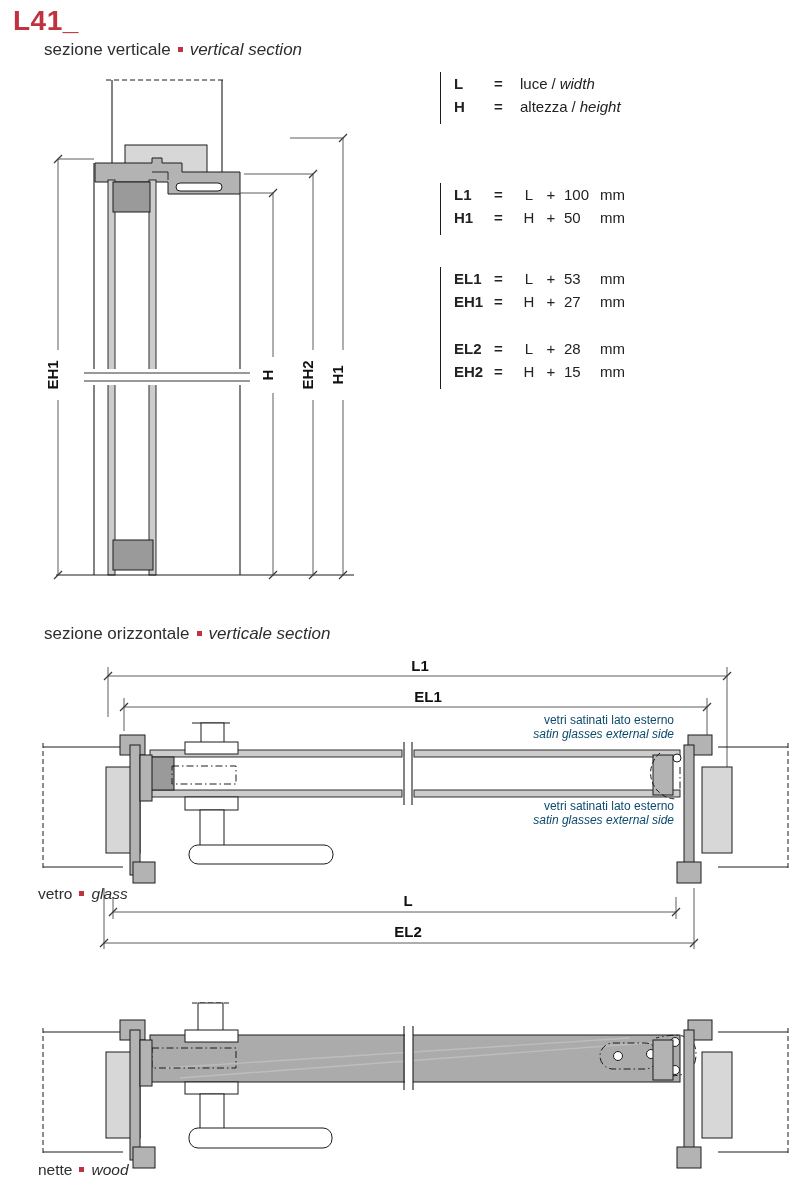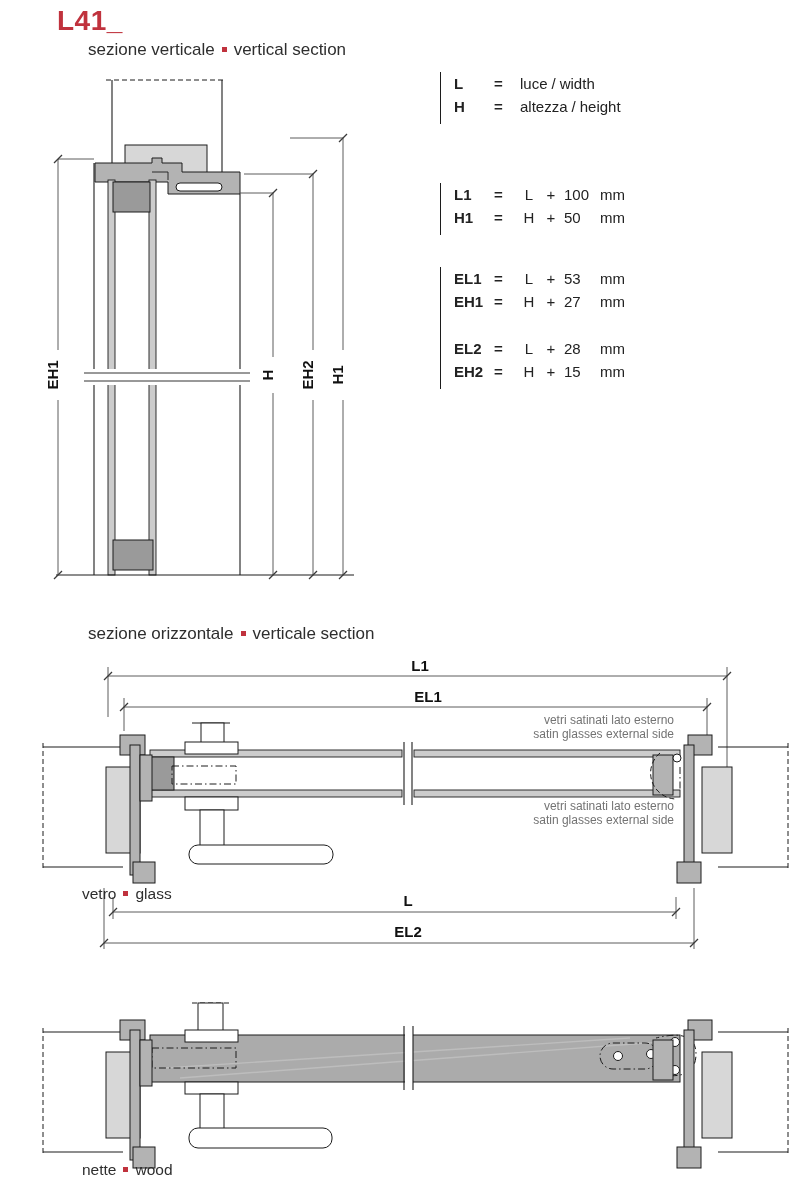--- a/index.html
+++ b/index.html
@@ -1,36 +1,36 @@
 <!DOCTYPE html>
 <html><head>
 <meta charset="utf-8">
 <style>
   html,body{margin:0;padding:0;background:#ffffff;}
   body{width:806px;height:1200px;position:relative;overflow:hidden;
        font-family:"Liberation Sans",sans-serif;color:#1f1f1f;}
-  .abs{position:absolute;margin-left:44px;}
+  .abs{position:absolute;}
   
   .page-title{left:13px;top:5px;font-size:28px;font-weight:bold;color:#c0323d;letter-spacing:.5px;}
   .sec-label{font-size:17px;color:#2e2e2e;}
-  .sec-label .en, .en{}
+  .sec-label .en, .en{font-style:italic;}
   .bullet{display:inline-block;width:5px;height:5px;background:#c0323d;margin:0 7px 2px 7px;vertical-align:middle;}
   
   .lg-group{position:absolute;left:440px;display:flex;align-items:center;}
   .lg-label{width:118px;text-align:right;font-size:14.5px;line-height:19px;color:#2e2e2e;padding-right:12px;}
   .lg-rows{border-left:1.7px solid #1c1c1c;padding:3px 0 3px 13px;}
   .lg-row{display:flex;align-items:baseline;height:23px;font-size:15px;color:#222;}
   .lg-row .nm{width:40px;font-weight:bold;}
   .lg-row .eq{width:26px;font-weight:bold;}
   .lg-row .base{display:inline-block;width:18px;text-align:center;}
   .lg-row .op{display:inline-block;width:26px;text-align:center;}
   .lg-row .num{display:inline-block;width:32px;text-align:left;padding-right:4px;}
   .lg-row .slash{padding:0 4px;}
   
-  .annot{position:absolute;left:444px;width:230px;text-align:right;font-size:12px;line-height:13.5px;color:#737373;}
+  .annot{position:absolute;left:444px;width:230px;text-align:right;font-size:12px;line-height:13.5px;color:#0c4a6e;}
   .small-label{font-size:15.5px;color:#2e2e2e;}
   
   svg{position:absolute;overflow:visible;}
   .ln{stroke:#1c1c1c;stroke-width:1.1;fill:none;}
   .thin{stroke:#1c1c1c;stroke-width:.9;fill:none;}
   .dash{stroke:#1c1c1c;stroke-width:1;fill:none;stroke-dasharray:5 3;}
   .dashr{fill:none;stroke:#1c1c1c;stroke-width:1;stroke-dasharray:7 3 1.5 3;}
   .lg-f{fill:#d7d7d7;stroke:#1c1c1c;stroke-width:1;}
   .mg-f{fill:#b3b3b3;stroke:#1c1c1c;stroke-width:1;}
   .dg-f{fill:#9a9a9a;stroke:#1c1c1c;stroke-width:1;}

